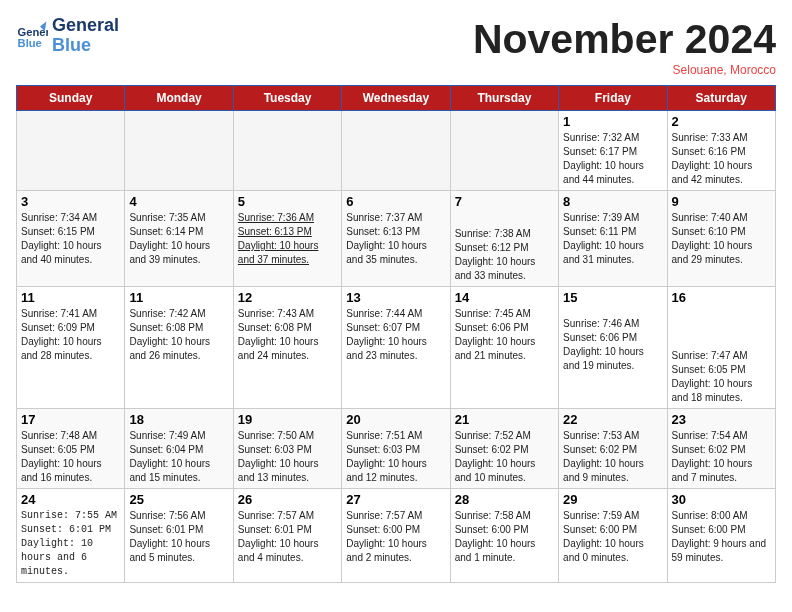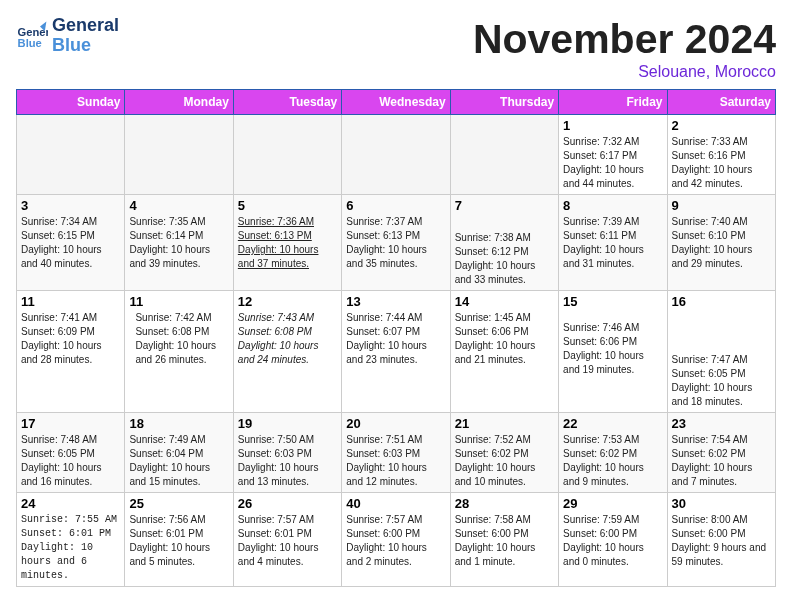--- a/index.html
+++ b/index.html
@@ -36,33 +36,33 @@
     }
     .title-block {
       text-align: right;
     }
     .month-title {
       font-size: 41px;
       font-weight: bold;
       color: #222;
     }
     .location {
-      font-size: 16px;
-      color: #6d28d9;
+      font-size: 12px;
+      color: #ef4444;
     }
     .calendar {
       width: 100%;
       border-collapse: collapse;
       font-size: 11px;
     }
     .calendar th {
-      background: #d946ef;
+      background: #b91c1c;
       color: #fff;
       padding: 5px 4px;
-      text-align: right;
+      text-align: center;
       font-size: 12px;
       font-weight: bold;
       border: 1px solid #2a5aaf;
     }
     .calendar td {
       border: 1px solid #ccc;
       vertical-align: top;
       padding: 3px 4px;
       width: 108px;
       min-height: 80px;
@@ -184,39 +184,39 @@
       </tr>
       <tr>
         <td>
           <div class="day-num">11</div>
           <div class="day-info" style="white-space: pre-line;">Sunrise: 7:41 AM
 Sunset: 6:09 PM
 Daylight: 10 hours and 28 minutes.</div>
         </td>
         <td>
           <div class="day-num">11</div>
-          <div class="day-info" style="white-space: pre-line; margin-left: 6px;">Sunrise: 7:42 AM
+          <div class="day-info" style="white-space: pre-line;">Sunrise: 7:42 AM
 Sunset: 6:08 PM
 Daylight: 10 hours and 26 minutes.</div>
         </td>
         <td>
           <div class="day-num">12</div>
-          <div class="day-info" style="white-space: pre-line; font-style: italic;">Sunrise: 7:43 AM
+          <div class="day-info" style="white-space: pre-line;">Sunrise: 7:43 AM
 Sunset: 6:08 PM
 Daylight: 10 hours and 24 minutes.</div>
         </td>
         <td>
           <div class="day-num">13</div>
           <div class="day-info" style="white-space: pre-line;">Sunrise: 7:44 AM
 Sunset: 6:07 PM
 Daylight: 10 hours and 23 minutes.</div>
         </td>
         <td>
           <div class="day-num">14</div>
-          <div class="day-info" style="white-space: pre-line;">Sunrise: 1:45 AM
+          <div class="day-info" style="white-space: pre-line;">Sunrise: 7:45 AM
 Sunset: 6:06 PM
 Daylight: 10 hours and 21 minutes.</div>
         </td>
         <td>
           <div class="day-num">15</div>
           <div class="day-info" style="white-space: pre-line; margin-top: 12px;">Sunrise: 7:46 AM
 Sunset: 6:06 PM
 Daylight: 10 hours and 19 minutes.</div>
         </td>
         <td>
@@ -283,21 +283,21 @@
 Sunset: 6:01 PM
 Daylight: 10 hours and 5 minutes.</div>
         </td>
         <td>
           <div class="day-num">26</div>
           <div class="day-info" style="white-space: pre-line;">Sunrise: 7:57 AM
 Sunset: 6:01 PM
 Daylight: 10 hours and 4 minutes.</div>
         </td>
         <td>
-          <div class="day-num">40</div>
+          <div class="day-num">27</div>
           <div class="day-info" style="white-space: pre-line;">Sunrise: 7:57 AM
 Sunset: 6:00 PM
 Daylight: 10 hours and 2 minutes.</div>
         </td>
         <td>
           <div class="day-num">28</div>
           <div class="day-info" style="white-space: pre-line;">Sunrise: 7:58 AM
 Sunset: 6:00 PM
 Daylight: 10 hours and 1 minute.</div>
         </td>

